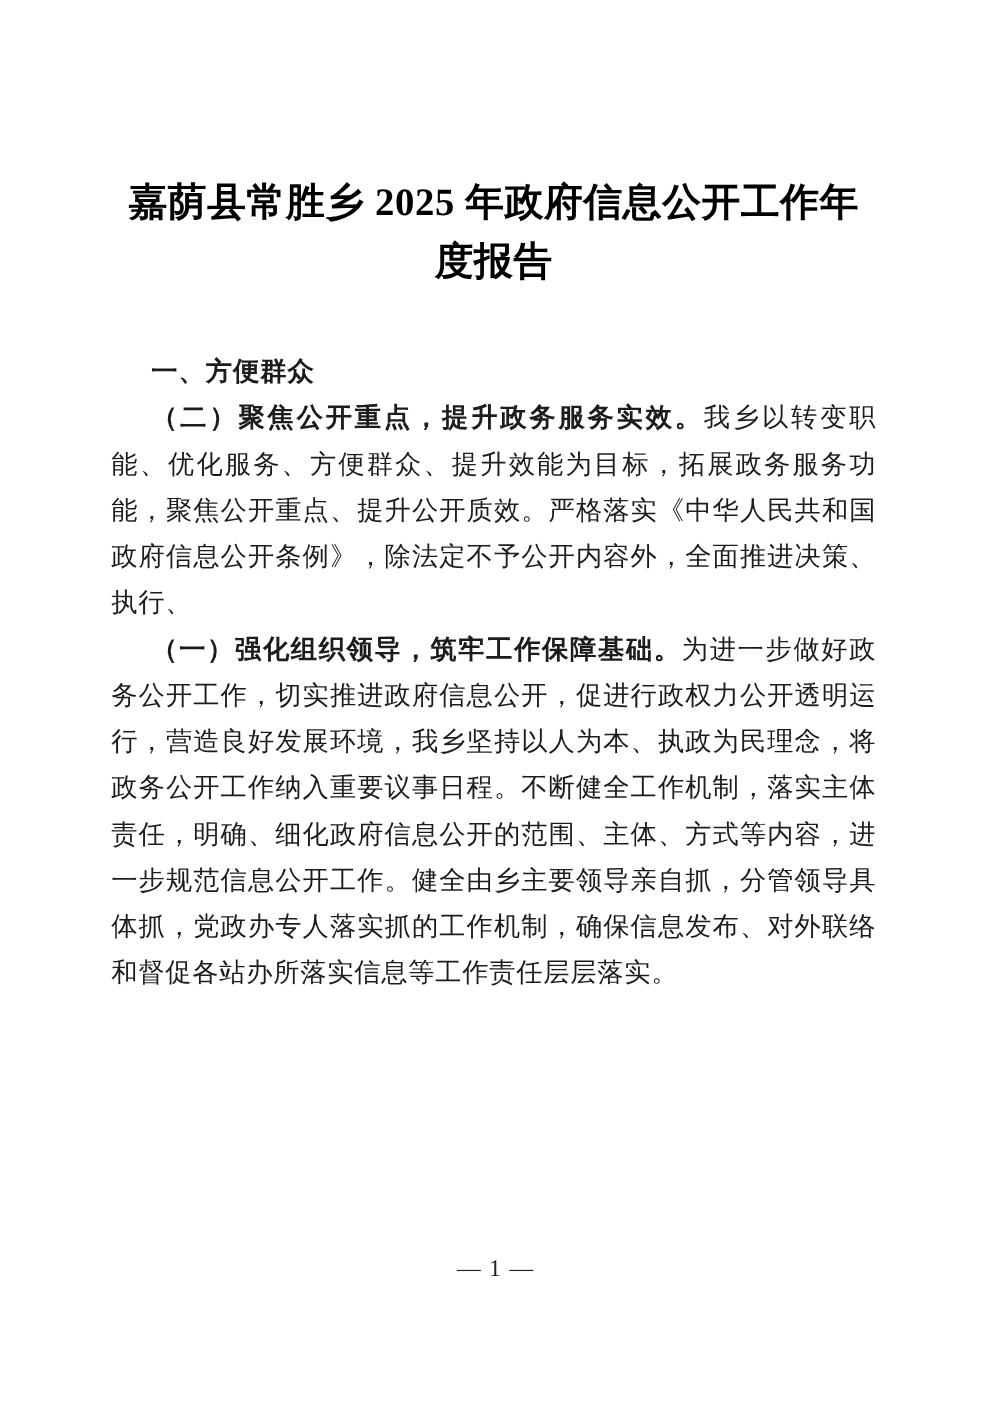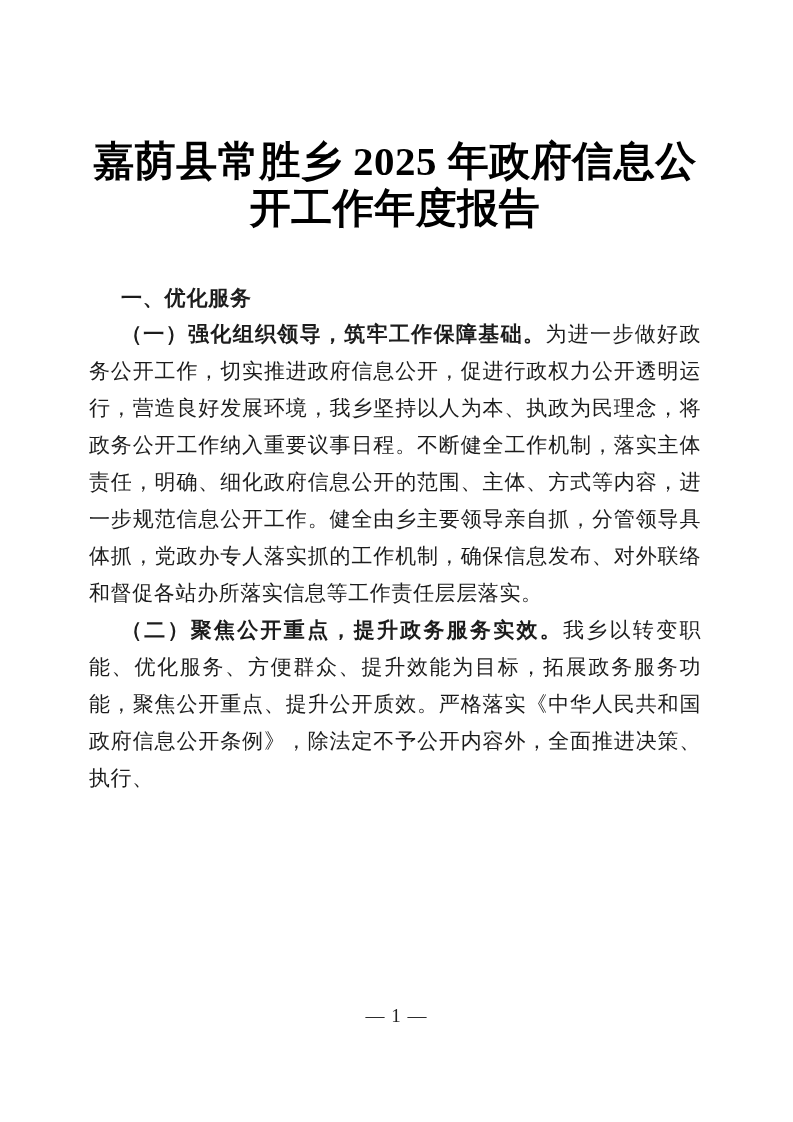--- a/index.html
+++ b/index.html
@@ -17,21 +17,21 @@
     color: #1c1c1c;
   }
   .content {
     position: absolute;
     left: 89px;
     top: 138px;
     width: 612px;
   }
   .doc-title {
     margin: 0 0 47px 0;
-    font-size: 41px;
+    font-size: 31px;
     line-height: 47px;
     font-weight: bold;
     text-align: center;
     color: #000000;
     letter-spacing: 0.5px;
   }
   .body-text {
     font-size: 21px;
     line-height: 37px;
     text-align: justify;
@@ -65,23 +65,23 @@
 <body>
 
 <div class="page">
   <div class="content">
 
     <h1 class="doc-title">嘉荫县常胜乡 2025 年政府信息公开工作年度报告</h1>
 
     <div class="body-text">
 
 
-      <p class="section-heading">一、优化服务</p>
+      <p class="section-heading">一、方便群众</p>
+
+      <p><span class="lead">（二）聚焦公开重点，提升政务服务实效。</span><span>我乡以转变职能、优化服务、方便群众、提升效能为目标，拓展政务服务功能，聚焦公开重点、提升公开质效。严格落实《中华人民共和国政府信息公开条例》，除法定不予公开内容外，全面推进决策、执行、</span></p>
 
       <p><span class="lead">（一）强化组织领导，筑牢工作保障基础。</span><span>为进一步做好政务公开工作，切实推进政府信息公开，促进行政权力公开透明运行，营造良好发展环境，我乡坚持以人为本、执政为民理念，将政务公开工作纳入重要议事日程。不断健全工作机制，落实主体责任，明确、细化政府信息公开的范围、主体、方式等内容，进一步规范信息公开工作。健全由乡主要领导亲自抓，分管领导具体抓，党政办专人落实抓的工作机制，确保信息发布、对外联络和督促各站办所落实信息等工作责任层层落实。</span></p>
-
-      <p><span class="lead">（二）聚焦公开重点，提升政务服务实效。</span><span>我乡以转变职能、优化服务、方便群众、提升效能为目标，拓展政务服务功能，聚焦公开重点、提升公开质效。严格落实《中华人民共和国政府信息公开条例》，除法定不予公开内容外，全面推进决策、执行、</span></p>
 
     </div>
   </div>
 
   <div class="page-number">— 1 —</div>
 </div>
 
 </body></html>

